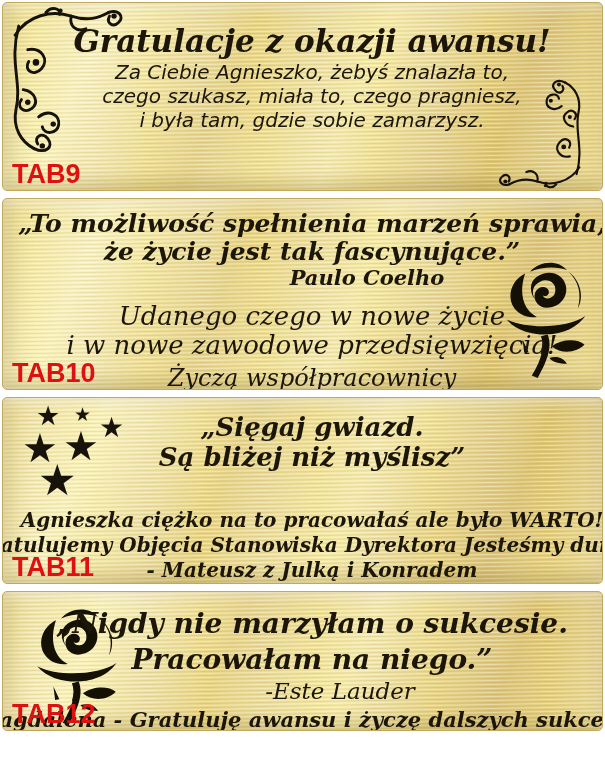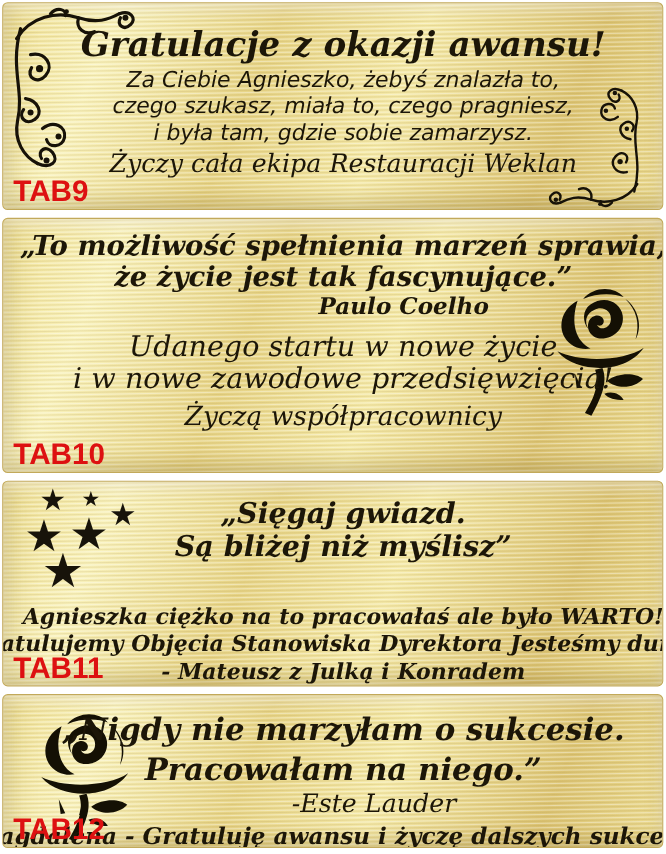--- a/index.html
+++ b/index.html
@@ -17,21 +17,21 @@
         rgba(255,255,255,0.00) 2px, rgba(150,118,40,0.14) 3px,
         rgba(255,255,255,0.00) 4px),
       linear-gradient(113deg,
         #f0e195 0%, #f9f2bc 16%, #e7d486 38%, #f5eaa9 58%,
         #dcc473 82%, #ecdc92 100%);
     box-shadow: inset 0 -7px 16px rgba(125,95,25,0.22),
                 inset 0 5px 12px rgba(255,255,255,0.45),
                 inset 14px 0 20px rgba(125,95,25,0.10);
     overflow:hidden;
   }
-  .p1{height:189px;} .p2{height:232px;} .p3{height:187px;} .p4{height:140px;}
+  .p1{height:189px;} .p2{height:192px;} .p3{height:187px;} .p4{height:140px;}
 
   .col{position:relative;display:flex;flex-direction:column;align-items:center;
        height:100%;text-align:center;z-index:2;padding-left:19px;}
   .line{white-space:nowrap;}
 
   .tab-label{
     position:absolute;left:9px;bottom:2px;z-index:5;
     font-family:"Liberation Sans",sans-serif;font-weight:bold;
     font-size:27px;line-height:27px;color:#dd1111;letter-spacing:0px;
   }
@@ -128,35 +128,34 @@
         <use href="#flourish"></use>
       </svg>
     <svg class="orn fl-br" viewBox="0 0 130 165">
         <use href="#flourish"></use>
       </svg>
     <div class="col">
       <div class="line t-title">Gratulacje z okazji awansu!</div>
       <div class="line comic t-body">Za Ciebie Agnieszko, żebyś znalazła to,</div>
       <div class="line comic t-body">czego szukasz, miała to, czego pragniesz,</div>
       <div class="line comic t-body">i była tam, gdzie sobie zamarzysz.</div>
-      <div class="line t-sig1">Życzy cała ekipa Restauracji Weklan</div>
     </div>
     <div class="tab-label">TAB9</div>
   </section>
 
   <section class="plaque p2">
     <svg class="orn rose10" viewBox="0 0 110 145">
         <use href="#rose"></use>
       </svg>
     <div class="col">
       <div class="line t-quote2">„To możliwość spełnienia marzeń sprawia,</div>
       <div class="line t-quote2">że życie jest tak fascynujące.”</div>
       <div class="line t-auth2">Paulo Coelho</div>
       <div style="height:13px"></div>
-      <div class="line t-wish">Udanego startu w nowe życie</div>
+      <div class="line t-wish">Udanego czego w nowe życie</div>
       <div class="line t-wish">i w nowe zawodowe przedsięwzięcia!</div>
       <div class="line t-sig2" style="margin-top:4px">Życzą współpracownicy</div>
     </div>
     <div class="tab-label">TAB10</div>
   </section>
 
   <section class="plaque p3">
     <span class="star s1">★</span>
     <span class="star s2">★</span>
     <span class="star s3">★</span>

